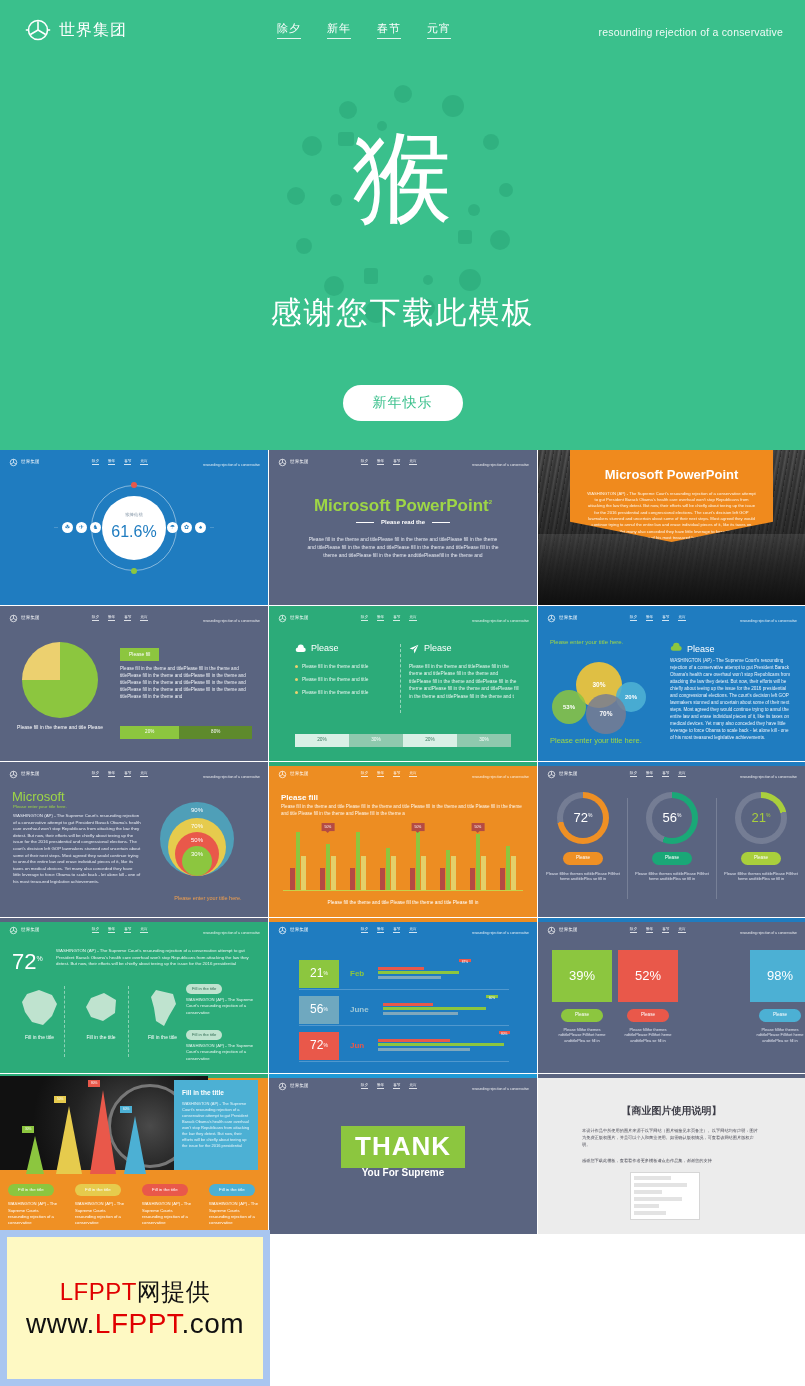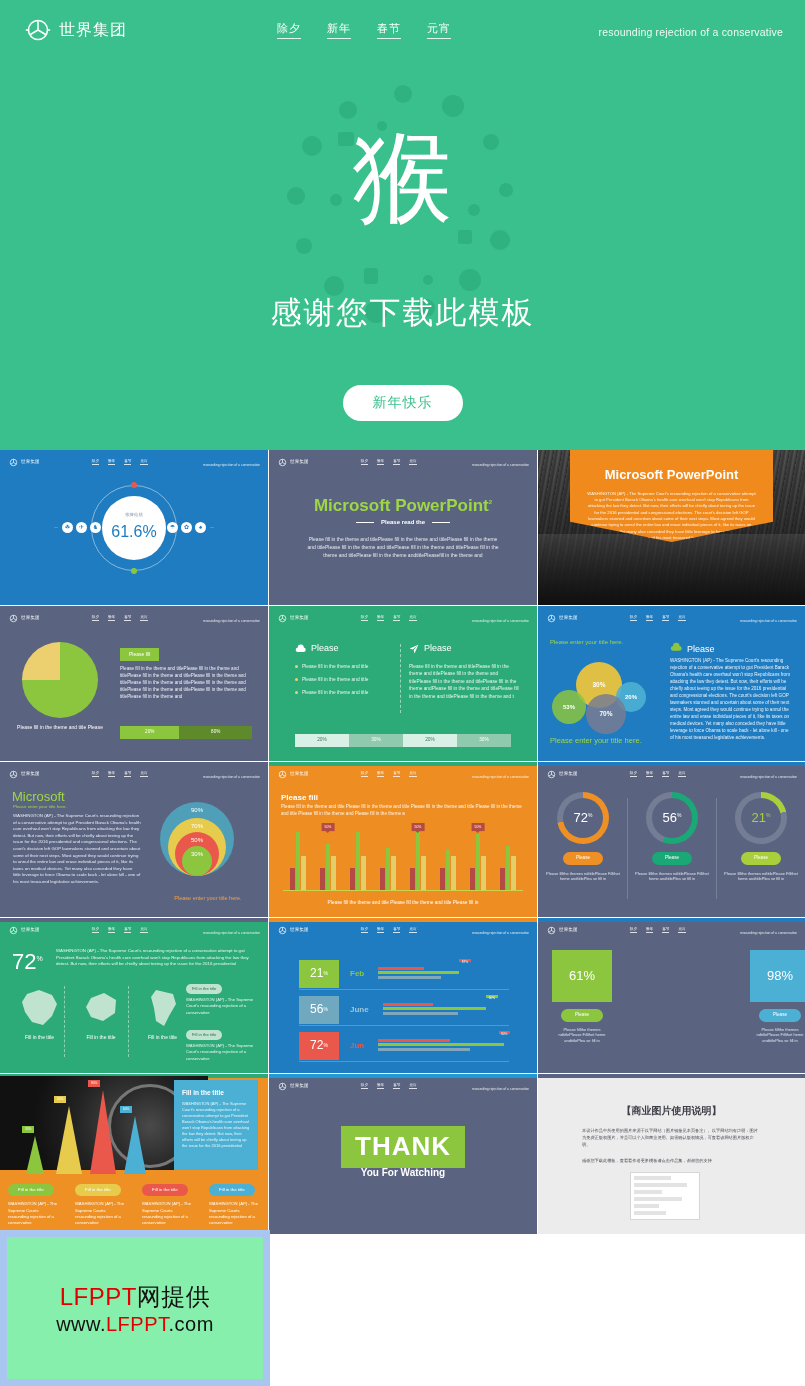--- a/index.html
+++ b/index.html
@@ -266,25 +266,25 @@
   .th15 h3 { position:absolute; left:0; right:0; top:30px; text-align:center; color:#3c3c46; font-size:10px; font-family:"Liberation Serif", serif; }
   .th15 p { position:absolute; left:44px; right:44px; color:#4a4a55; font-size:4.2px; line-height:1.65; font-family:"Liberation Serif", serif; }
   .th15 .p1 { top:54px; }
   .th15 .p2 { top:84px; }
   .th15 .shot { position:absolute; left:92px; top:98px; width:70px; height:48px; background:#fff; border:1px solid #d6d6d6; padding:3px; }
   .th15 .shot .ln { height:4px; margin-bottom:3px; background:#e3e3e3; }
 
   
   .watermark {
     position:absolute; left:0; top:1230px; width:270px; height:156px;
-    background:#86efac; border:7px solid #a9c6f0;
+    background:#fef9c3; border:7px solid #a9c6f0;
     display:flex; flex-direction:column; align-items:center; justify-content:center;
   }
   .watermark .l1 { font-size:24px; letter-spacing:.5px; }
-  .watermark .l2 { font-size:20px; letter-spacing:.5px; }
+  .watermark .l2 { font-size:28px; letter-spacing:.5px; }
   .watermark .red { color:#e00000; }
   .watermark .blk { color:#111; }
 </style>
 </head>
 <body>
 
 <div class="page">
 
   <section class="hero">
     <div class="hero-header">
@@ -805,22 +805,27 @@
         </div>
         <div class="t-nav">
           <i>除夕</i>
           <i>新年</i>
           <i>春节</i>
           <i>元宵</i>
         </div>
         <div class="t-tag">resounding rejection of a conservative</div>
       </div>
       <div class="cell" style="left:14px;">
-        <div class="box" style="background:#8cc63f;">61%</div>
+        <div class="box" style="background:#8cc63f;">39%</div>
         <div class="pill" style="background:#8cc63f;">Please</div>
+        <div class="cap">Please fillthe themes ndtitlePlease Fillthet heme andtitlePlea se fill in</div>
+      </div>
+      <div class="cell" style="left:80px;">
+        <div class="box" style="background:#e9584a;">52%</div>
+        <div class="pill" style="background:#e9584a;">Please</div>
         <div class="cap">Please fillthe themes ndtitlePlease Fillthet heme andtitlePlea se fill in</div>
       </div>
       <div class="cell" style="left:212px;">
         <div class="box" style="background:#4cb0d4;">98%</div>
         <div class="pill" style="background:#4cb0d4;">Please</div>
         <div class="cap">Please fillthe themes ndtitlePlease Fillthet heme andtitlePlea se fill in</div>
       </div>
     </div>
 
     <div class="thumb th13 row5">
@@ -874,21 +879,21 @@
         </div>
         <div class="t-nav">
           <i>除夕</i>
           <i>新年</i>
           <i>春节</i>
           <i>元宵</i>
         </div>
         <div class="t-tag">resounding rejection of a conservative</div>
       </div>
       <div class="thank">THANK</div>
-      <div class="sub">You For Watching</div>
+      <div class="sub">You For Supreme</div>
     </div>
 
     <div class="thumb th15 row5">
       <div class="topbar" style="background:#5a6480;"></div>
       <h3>【商业图片使用说明】</h3>
       <p class="p1">本设计作品中所使用的图片来源于以下网站（图片链接见本页备注）。以下网站均有声明：图片为免费正版权图片，并且可以个人和商业使用。如需确认版权情况，可查看该网站图片版权声明。</p>
       <p class="p2">感谢您下载此模板，查看看作者更多模板请点击作品集，谢谢您的支持</p>
       <div class="shot">
         <div class="ln" style="width:60%"></div>
         <div class="ln" style="width:85%"></div>

